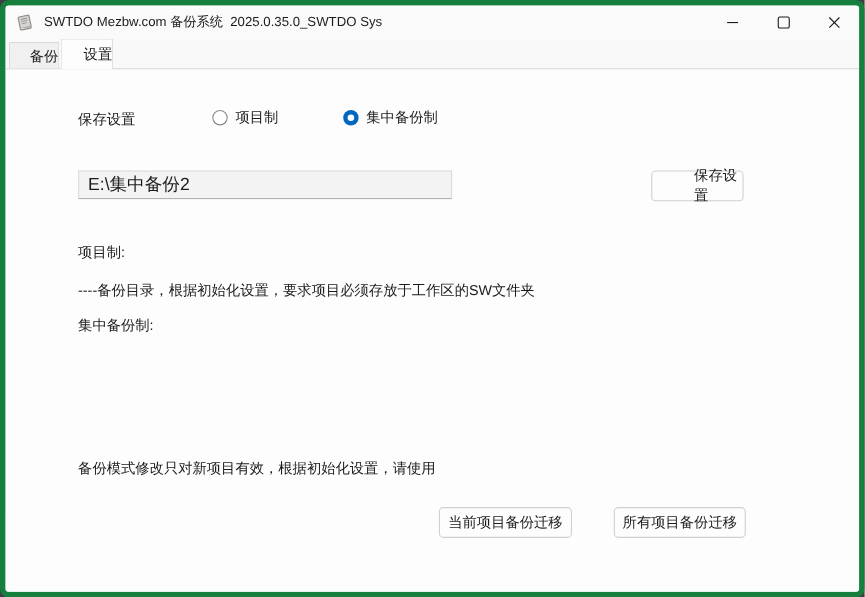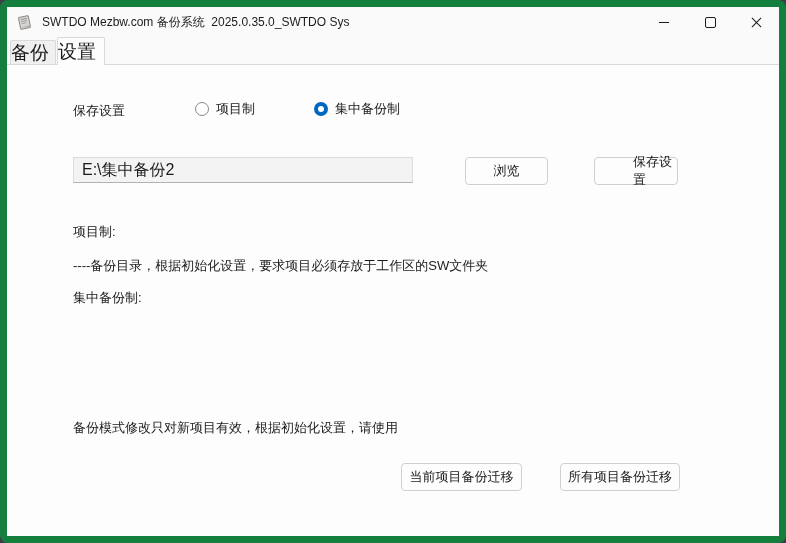--- a/index.html
+++ b/index.html
@@ -6,21 +6,21 @@
   body {
     width: 786px; height: 543px;
     background: #3f3f46;
     font-family: "Liberation Sans", "DejaVu Sans", sans-serif;
     position: relative;
     overflow: hidden;
   }
   .app-window {
     position: absolute; left: 0; top: 0; right: 0; bottom: 0;
     background: #fdfdfd;
-    border: 7px solid #15803d;
+    border: 5px solid #15803d;
     border-radius: 8px;
     overflow: hidden;
     box-sizing: border-box;
   }
   
   .titlebar {
     position: absolute; left: 0; top: 0; right: 0; height: 30px;
     background: #fafafa;
     display: flex; align-items: center;
   }
@@ -53,22 +53,22 @@
     position: absolute; left: 0; top: 30px; right: 0; height: 27px;
     background: #f9f9f9;
   }
   .content-panel {
     position: absolute; left: 0; top: 57px; right: 0; bottom: 0;
     background: #fdfdfd;
     border-top: 1px solid #d9d9d9;
   }
   .tab {
     position: absolute;
-    display: flex; align-items: center; justify-content: flex-start;
-    font-size: 19px; color: #1b1b1b;
+    display: flex; align-items: center; justify-content: flex-end;
+    font-size: 13px; color: #1b1b1b;
     border: 1px solid #d9d9d9; border-bottom: none;
     border-radius: 2px 2px 0 0;
     box-sizing: border-box;
   }
   .tab-inactive {
     left: 3px; top: 33px; width: 46px; height: 24px;
     background: #f0f0f0; z-index: 1;
   }
   .tab-active {
     left: 50px; top: 30px; width: 48px; height: 28px;
@@ -161,23 +161,20 @@
     <span class="lbl">项目制</span>
   </div>
 
   <div class="abs radio-row" style="left:307px; top:93px;">
     <span class="radio-circle radio-on"></span>
     <span class="lbl">集中备份制</span>
   </div>
 
   <input class="abs path-input" type="text" value="E:\集中备份2" style="">
 
-  <div class="abs btn btn-browse">
-    <span>浏览</span>
-  </div>
   <div class="abs btn btn-save">
     <span>保存设置</span>
   </div>
 
   <span class="abs lbl" style="left:66px; top:216px;">项目制:</span>
   <span class="abs lbl" style="left:66px; top:250px;">----备份目录，根据初始化设置，要求项目必须存放于工作区的SW文件夹</span>
   <span class="abs lbl" style="left:66px; top:282px;">集中备份制:</span>
 
   <span class="abs lbl" style="left:66px; top:412px;">备份模式修改只对新项目有效，根据初始化设置，请使用</span>
 

